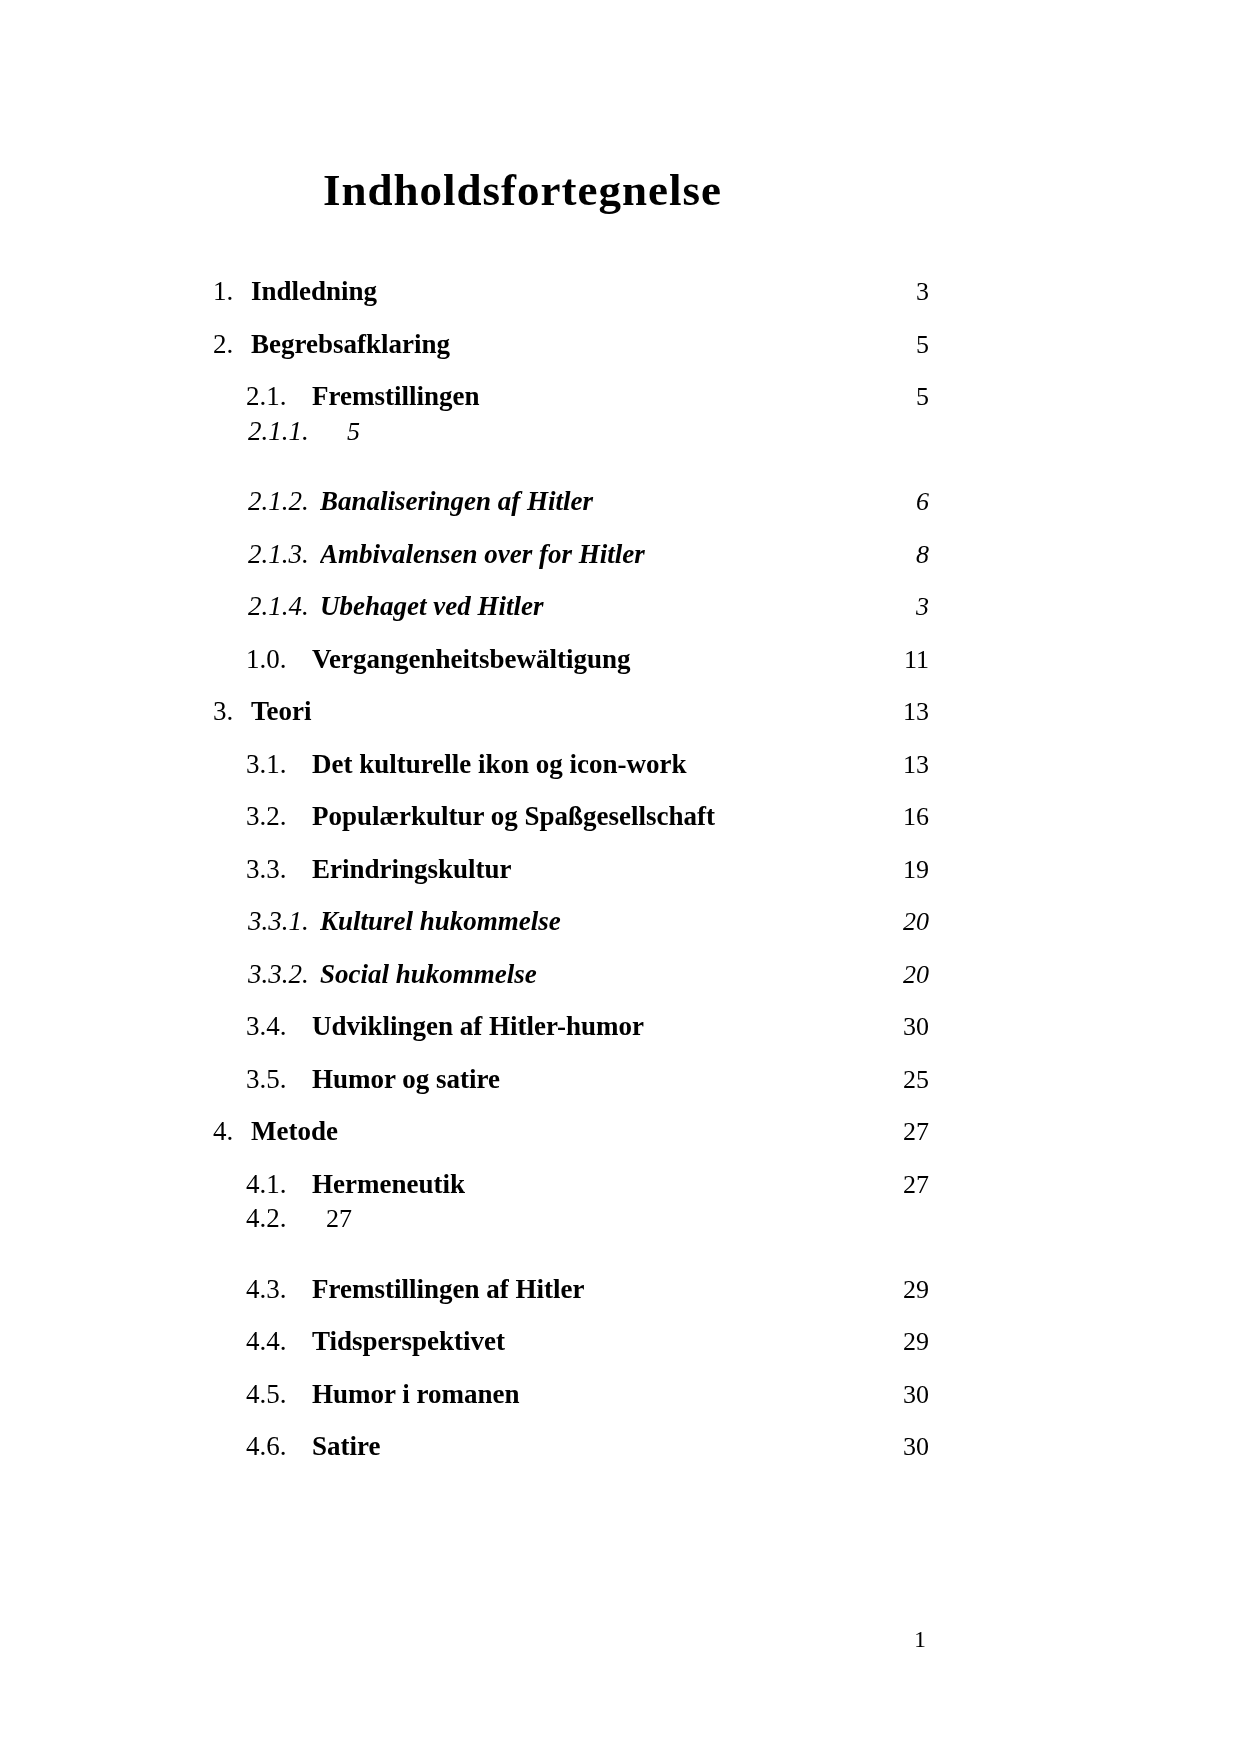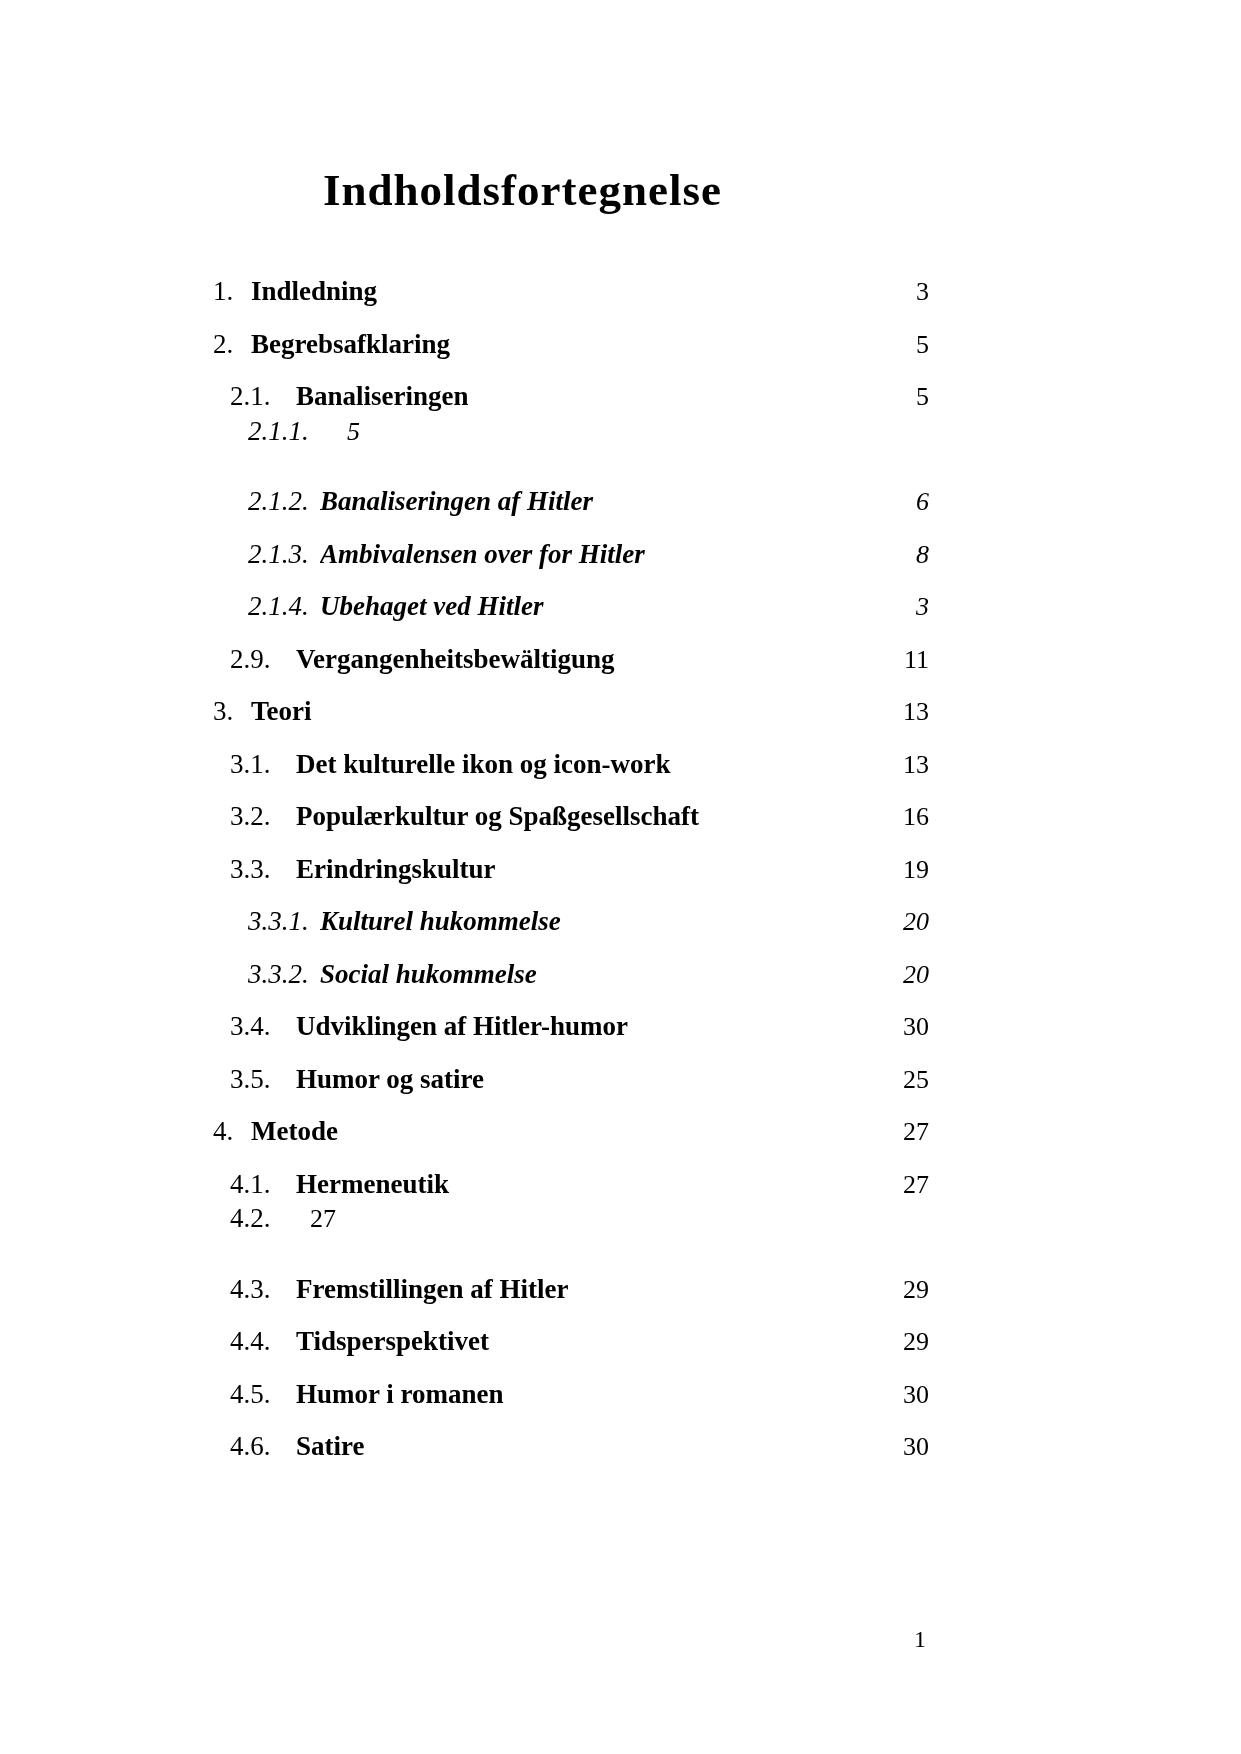--- a/index.html
+++ b/index.html
@@ -47,21 +47,21 @@
   }
   .toc-row.level-1 { padding-left: 213px; }
   .toc-row.level-2 { padding-left: 230px; }
   .toc-row.level-3 { padding-left: 248px; font-style: italic; }
   .toc-num {
     font-weight: 400;
     white-space: nowrap;
     flex: 0 0 auto;
   }
   .level-1 .toc-num { width: 38px; }
-  .level-2 .toc-num { width: 66px; }
+  .level-2 .toc-num { width: 66px; margin-left: 16px; }
   .level-3 .toc-num { width: 72px; }
   .toc-label {
     font-weight: 700;
     flex: 1 1 auto;
     white-space: nowrap;
     overflow: hidden;
     margin-top: 18px;
   }
   .toc-page {
     flex: 0 0 auto;
@@ -94,21 +94,21 @@
     </li>
 
     <li class="toc-row level-1">
       <span class="toc-num">2.</span>
       <span class="toc-label">Begrebsafklaring</span>
       <span class="toc-page">5</span>
     </li>
 
     <li class="toc-row level-2">
       <span class="toc-num">2.1.</span>
-      <span class="toc-label">Banaliseringen</span>
+      <span class="toc-label">Fremstillingen</span>
       <span class="toc-page">5</span>
     </li>
 
     <li class="toc-row level-3">
       <span class="toc-num">2.1.1.</span>
       <span class="toc-page">5</span>
     </li>
 
     <li class="toc-row level-3">
       <span class="toc-num">2.1.2.</span>
@@ -122,21 +122,21 @@
       <span class="toc-page">8</span>
     </li>
 
     <li class="toc-row level-3">
       <span class="toc-num">2.1.4.</span>
       <span class="toc-label">Ubehaget ved Hitler</span>
       <span class="toc-page">3</span>
     </li>
 
     <li class="toc-row level-2">
-      <span class="toc-num">2.9.</span>
+      <span class="toc-num">1.0.</span>
       <span class="toc-label">Vergangenheitsbewältigung</span>
       <span class="toc-page">11</span>
     </li>
 
     <li class="toc-row level-1">
       <span class="toc-num">3.</span>
       <span class="toc-label">Teori</span>
       <span class="toc-page">13</span>
     </li>
 

